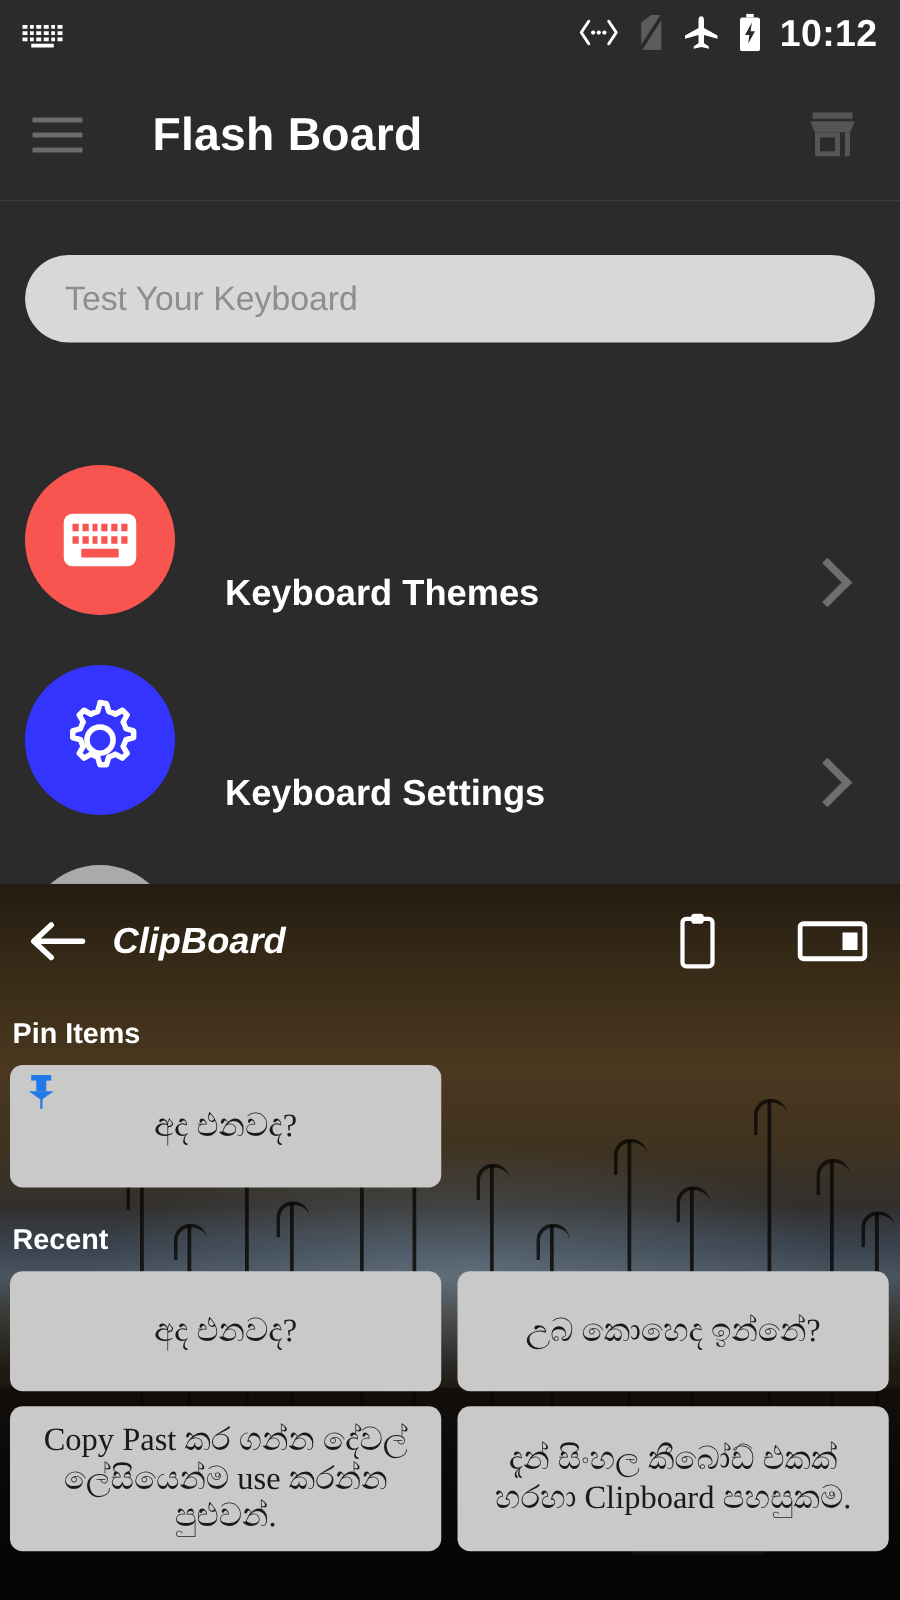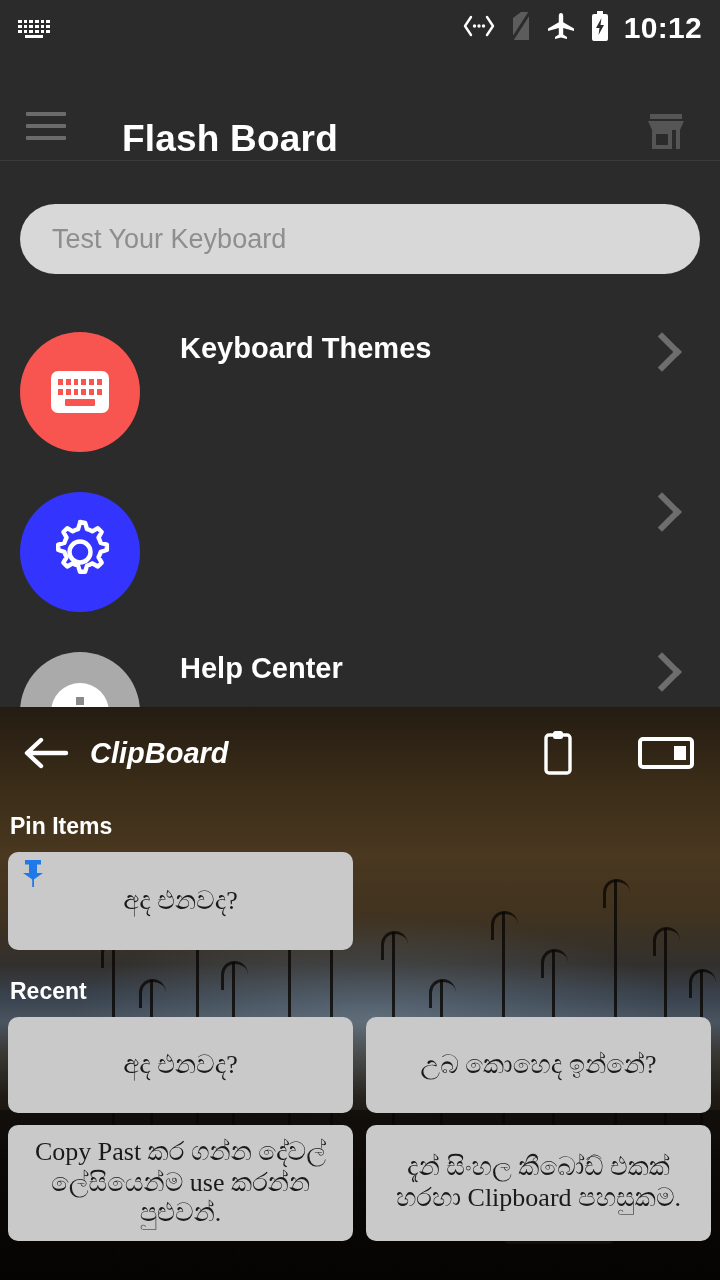--- a/index.html
+++ b/index.html
@@ -66,21 +66,21 @@
   }
 
   
   #app-bar {
     position: absolute;
     top: 56px; left: 0;
     width: 720px; height: 105px;
     background: #2b2b2b;
     border-bottom: 1px solid #3c3c3c;
     display: flex;
-    align-items: flex-end;
+    align-items: center;
   }
   #menu-button {
     width: 68px; height: 68px;
     margin-left: 12px;
     display: flex; flex-direction: column;
     align-items: center; justify-content: center;
     gap: 8px;
   }
   #menu-button span {
     display: block; width: 40px; height: 4px;
@@ -118,21 +118,21 @@
     padding: 0 32px;
     font-size: 27px;
     color: #2b2b2b;
     font-family: "Liberation Sans", sans-serif;
   }
   #test-input::placeholder { color: #8e8e8e; }
 
   .list-row {
     position: absolute;
     left: 0; width: 720px; height: 160px;
-    display: flex; align-items: flex-start;
+    display: flex; align-items: flex-end;
   }
   #row-0 { top: 170px; }
   #row-1 { top: 330px; }
   #row-2 { top: 490px; }
 
   .row-circle {
     width: 120px; height: 120px;
     border-radius: 50%;
     margin-left: 20px;
     display: flex; align-items: center; justify-content: center;
@@ -418,20 +418,21 @@
       <div class="row-chevron"></div>
     </div>
 
     <div class="list-row" id="row-1">
       <div class="row-circle" style="background:#3434ff;">
         <svg width="74" height="74" viewBox="0 0 74 74">
           <path d="M37 7 l5.2 1 1.8 6.2 a23.6 23.6 0 0 1 5.3 2.2 l5.6-3.2 3.8 3.8 -3.2 5.6 a23.6 23.6 0 0 1 2.2 5.3 l6.2 1.8 0 5.3 -6.2 1.8 a23.6 23.6 0 0 1 -2.2 5.3 l3.2 5.6 -3.8 3.8 -5.6-3.2 a23.6 23.6 0 0 1 -5.3 2.2 l-1.8 6.2 -5.3 0 -1.8-6.2 a23.6 23.6 0 0 1 -5.3-2.2 l-5.6 3.2 -3.8-3.8 3.2-5.6 a23.6 23.6 0 0 1 -2.2-5.3 l-6.2-1.8 0-5.3 6.2-1.8 a23.6 23.6 0 0 1 2.2-5.3 l-3.2-5.6 3.8-3.8 5.6 3.2 a23.6 23.6 0 0 1 5.3-2.2 l1.8-6.2 z" fill="none" stroke="#ffffff" stroke-width="4.4" stroke-linejoin="round"></path>
           <circle cx="37" cy="37" r="10.5" fill="none" stroke="#ffffff" stroke-width="4.4"></circle>
         </svg>
       </div>
+      <div class="row-label">Keyboard Settings</div>
       <div class="row-chevron"></div>
     </div>
 
     <div class="list-row" id="row-2">
       <div class="row-circle" style="background:#aaaaaa;">
         <svg width="74" height="74" viewBox="0 0 74 74">
           <circle cx="37" cy="37" r="29" fill="#ffffff"></circle>
           <rect x="33" y="22" width="8" height="8" fill="#8a8a8a"></rect>
           <rect x="33" y="35" width="8" height="18" fill="#8a8a8a"></rect>
         </svg>

